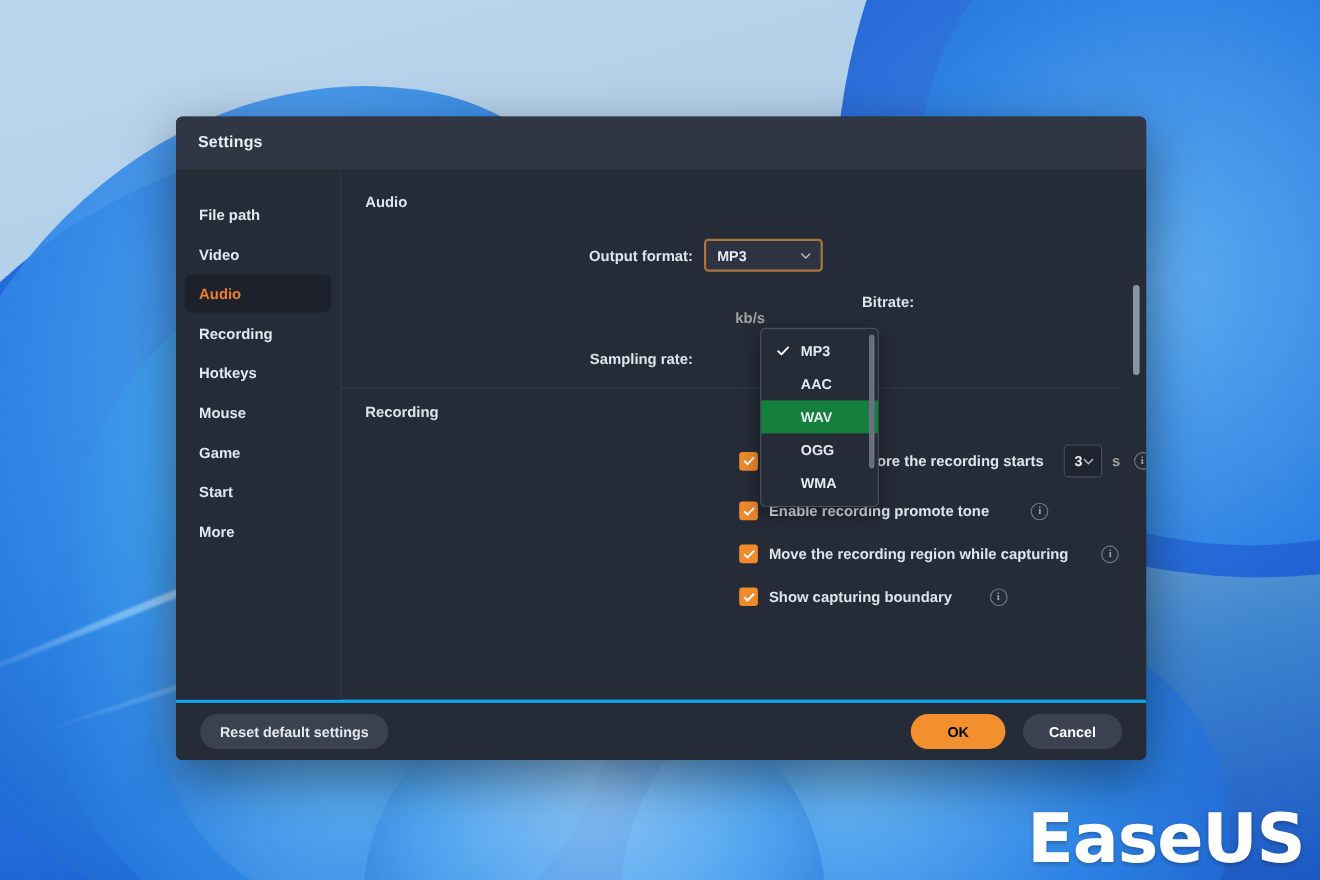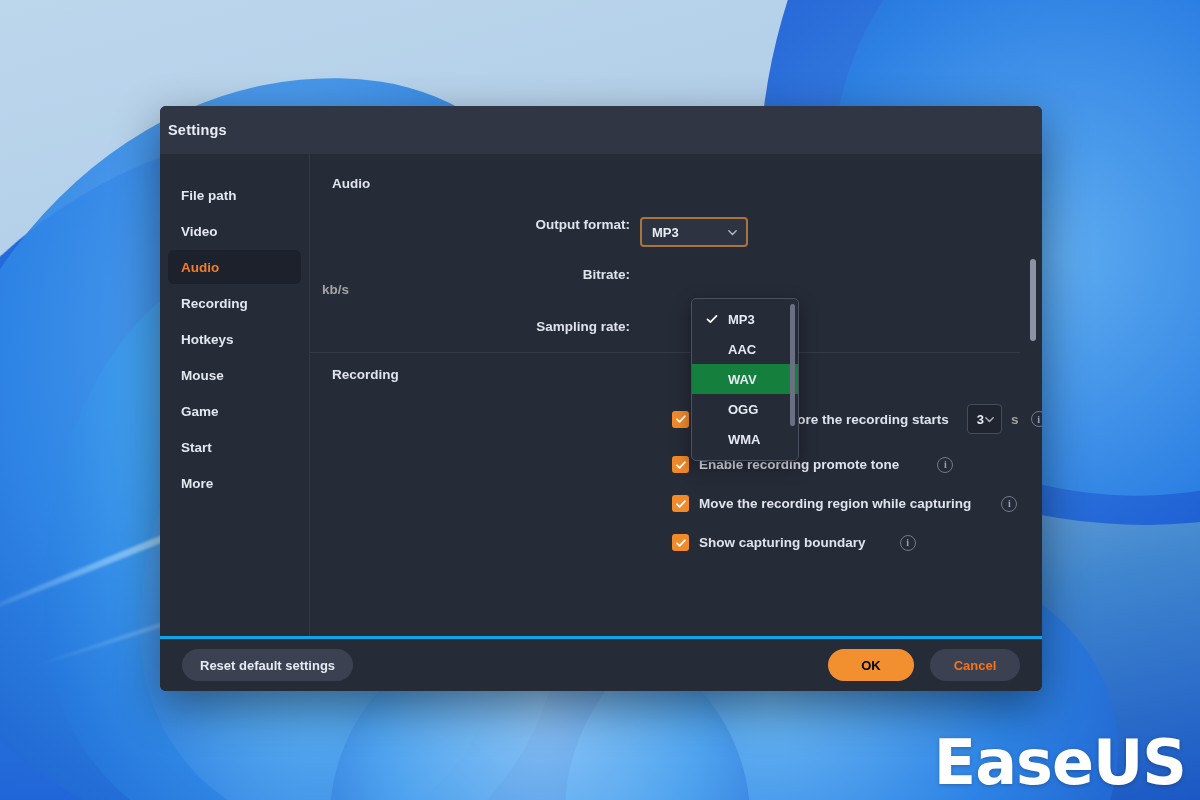--- a/index.html
+++ b/index.html
@@ -102,21 +102,21 @@
     background: #262b38;
     border-radius: 6px;
     box-shadow: 0 16px 46px rgba(0,0,0,.45);
     overflow: hidden;
     z-index: 10;
   }
   .titlebar {
     height: 48px;
     background: #303644;
     display: flex; align-items: center;
-    padding-left: 8px;
+    padding-left: 20px;
   }
   .titlebar .title {
     color: #e9ecf3;
     font-size: 14.5px;
     font-weight: 700;
     letter-spacing: .2px;
   }
   .win-body {
     display: flex;
     height: 482px;
@@ -156,21 +156,21 @@
     font-weight: 700;
     padding-left: 22px;
   }
   .divider-h {
     height: 1px;
     background: #343a48;
     margin: 18px 22px 0 0px;
   }
 
   .form-row {
-    display: flex; align-items: flex-start;
+    display: flex; align-items: center;
     margin-top: 18px;
   }
   .form-label {
     width: 330px;
     text-align: right;
     color: #dfe3eb;
     font-size: 13.5px;
     font-weight: 700;
     padding-right: 10px;
   }
@@ -306,21 +306,21 @@
     padding: 0 18px;
   }
   .btn-ok {
     background: #f2902f;
     color: #000000;
     width: 86px;
     margin-left: auto;
   }
   .btn-cancel {
     background: #3b4150;
-    color: #f97316;
+    color: #ffffff;
     width: 90px;
     margin-left: 16px;
   }
 
   
   #easeus-logo {
     position: absolute;
     right: 14px; bottom: 6px;
     z-index: 20;
     display: flex;

